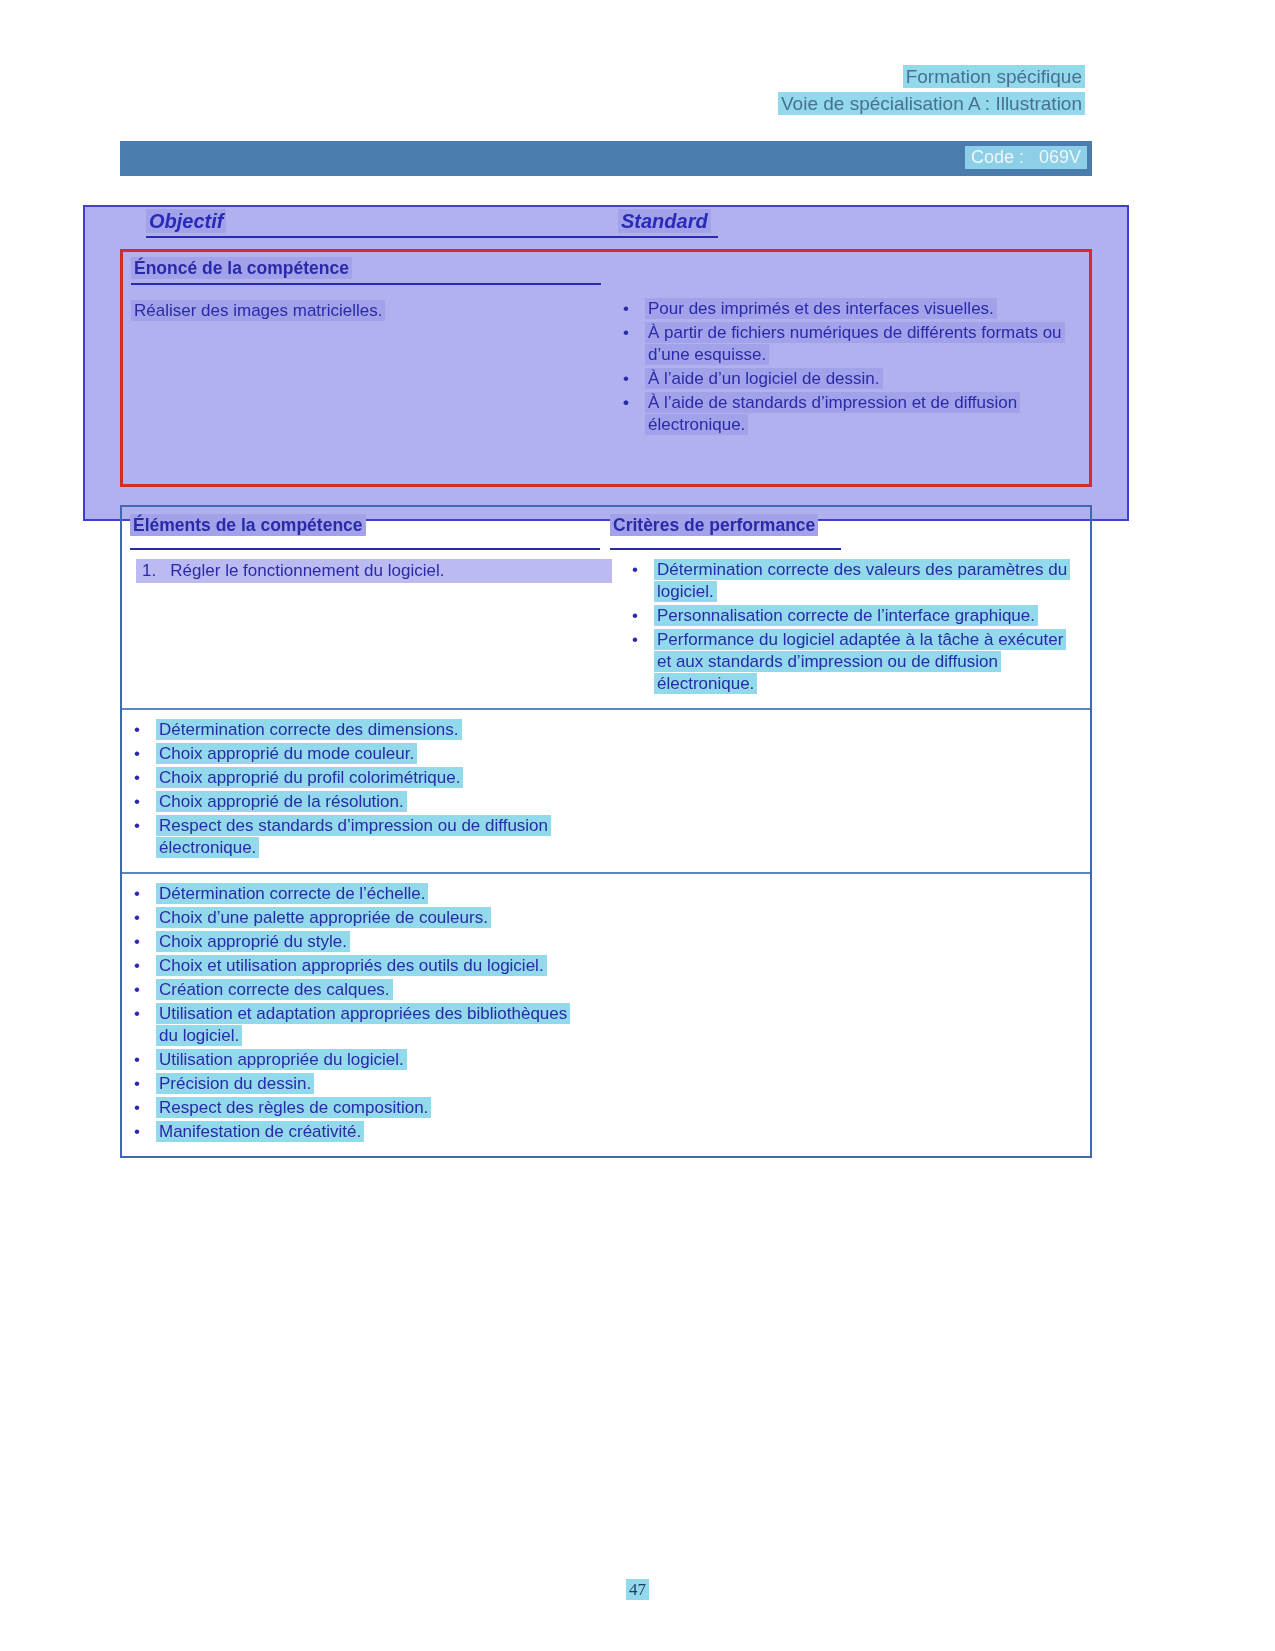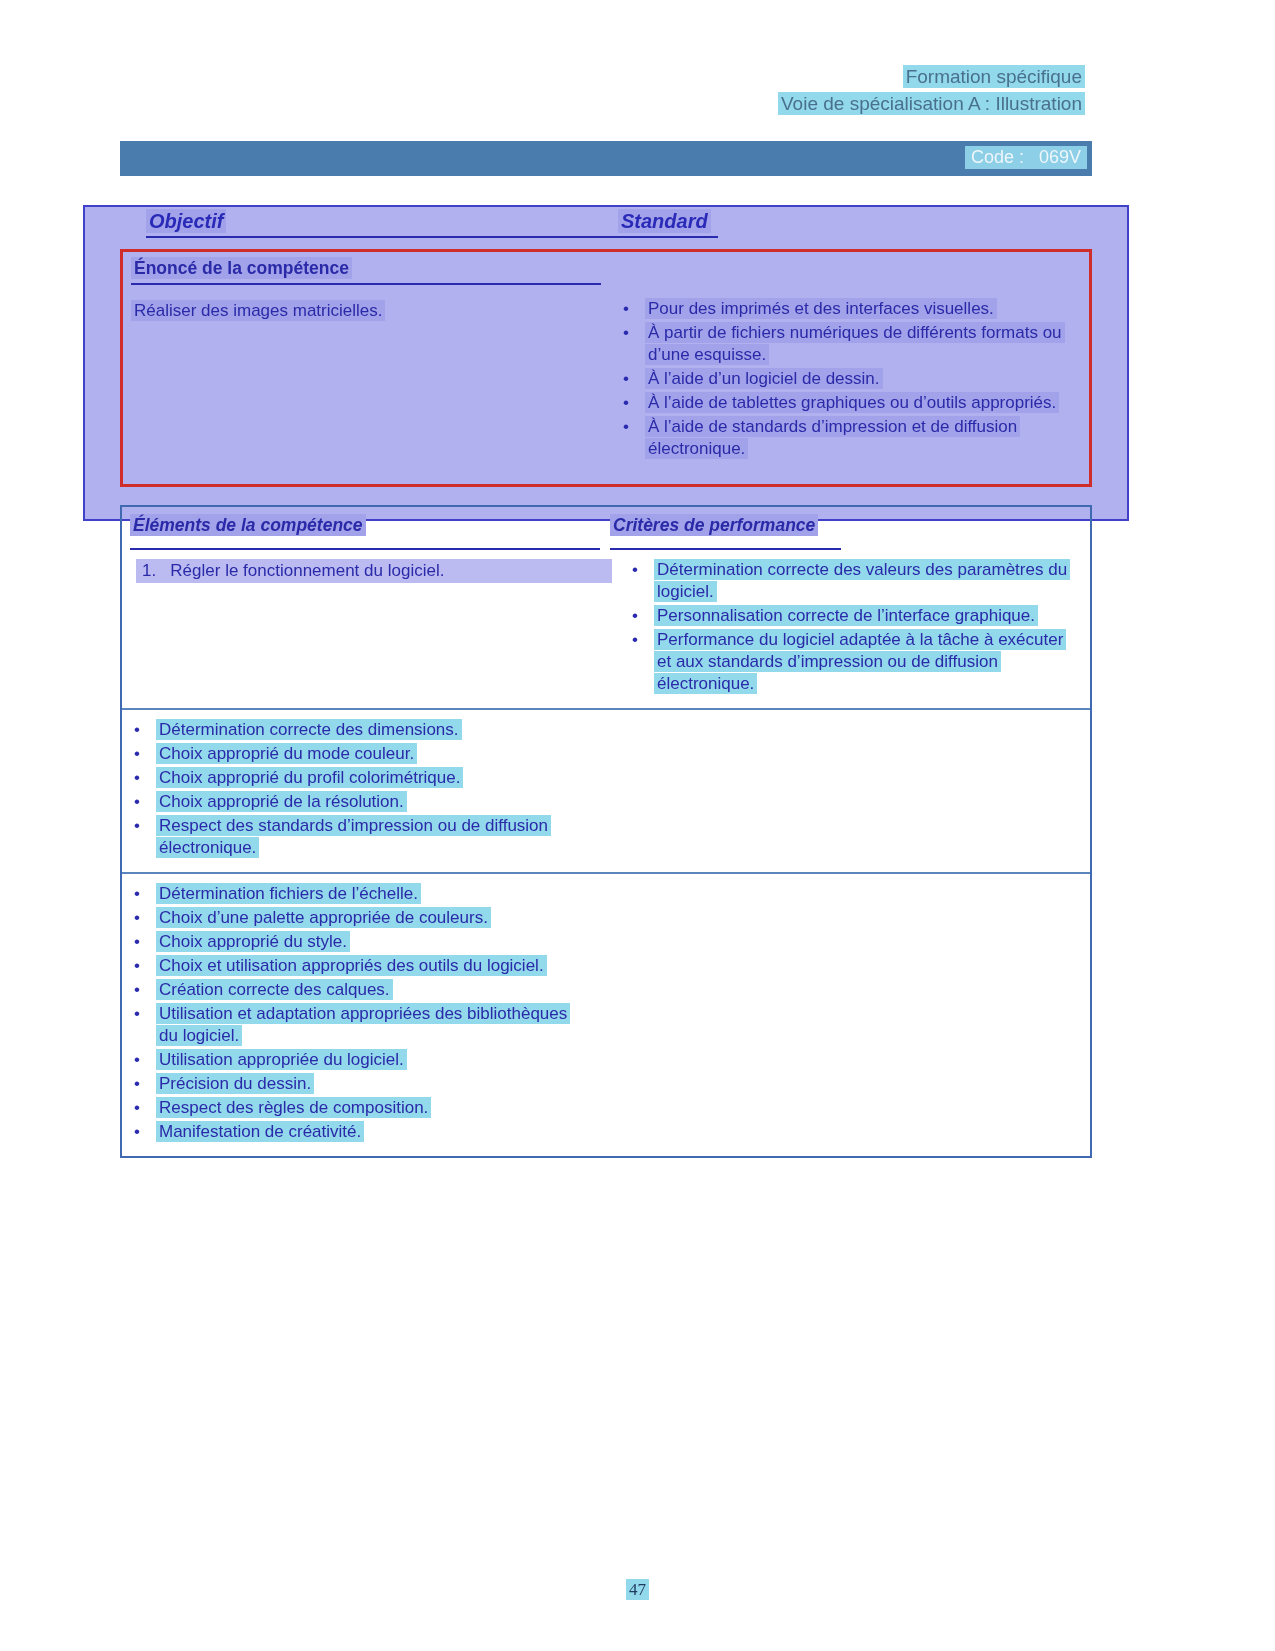--- a/index.html
+++ b/index.html
@@ -43,21 +43,21 @@
   ul.blist li { position: relative; padding-left: 28px; line-height: 22px; margin-bottom: 2px; }
   ul.blist .bullet { position: absolute; left: 6px; top: 0; color: #2a2aae; }
   ul.crit { list-style: none; margin: 0; padding: 0; font-size: 17px; }
   ul.crit li { position: relative; padding-left: 34px; line-height: 22px; margin-bottom: 2px; }
   ul.crit .bullet { position: absolute; left: 12px; top: 0; color: #2a2aae; }
 
   
   .tbl { position: absolute; left: 120px; top: 505px; width: 972px; min-height: 648px; border: 2px solid #3f6ab2; background: #ffffff; }
   .tbl-strip { position: absolute; left: 0; top: 0; right: 0; height: 14px; background: #b1b1ef; border-bottom: 2px solid #4040c8; }
   .tbl-inner { position: relative; }
-  .t-head { display: flex; padding-top: 8px; font-style: italic; }
+  .t-head { display: flex; padding-top: 8px; }
   .th-left { margin-left: 8px; width: 470px; border-bottom: 2px solid #2a2aae; padding-bottom: 4px; font-size: 17.5px; font-weight: bold; }
   .th-right { margin-left: 10px; width: 231px; border-bottom: 2px solid #2a2aae; padding-bottom: 12px; font-size: 17.5px; font-weight: bold; }
   .t-row { display: flex; align-items: flex-start; padding: 9px 0 11px; }
   .t-row.sep { border-top: 2px solid #5b85bf; }
   .cell-el { width: 488px; padding-left: 4px; margin-left: 10px; }
   .el-band { background: #bbbbf2; width: 476px; padding: 2px 6px; font-size: 17px; line-height: 20px; }
   .cell-cr { width: 462px; }
 
   
   .page-num { position: absolute; top: 1580px; left: 0; width: 100%; text-align: center; font-family: "Liberation Serif", serif; font-size: 17px; color: #1f3a5f; }
@@ -81,21 +81,21 @@
     <div class="std-head"><span class="hl-lav">Standard</span></div>
 
     <div class="red-box">
       <div class="enonce-h"><span class="hl-lav">Énoncé de la compétence</span></div>
       <div class="enonce-t"><span class="hl-lav">Réaliser des images matricielles.</span></div>
       <div class="ctx-list">
         <ul class="blist">
           <li><span class="bullet">•</span><span class="hl-lav">Pour des imprimés et des interfaces visuelles.</span></li>
           <li><span class="bullet">•</span><span class="hl-lav">À partir de fichiers numériques de différents formats ou d’une esquisse.</span></li>
           <li><span class="bullet">•</span><span class="hl-lav">À l’aide d’un logiciel de dessin.</span></li>
-          <li><span class="bullet">•</span><span class="hl-lav">À l’aide de tablettes graphiques ou d’outils appropriés.</span></li>
+          <li><span class="bullet">•</span></li>
           <li><span class="bullet">•</span><span class="hl-lav">À l’aide de standards d’impression et de diffusion électronique.</span></li>
         </ul>
       </div>
     </div>
   </div>
 
   <div class="tbl">
     <div class="tbl-strip"></div>
     <div class="tbl-inner">
       <div class="t-head">
@@ -124,21 +124,21 @@
             <li><span class="bullet">•</span><span class="hl-cyan">Choix approprié du profil colorimétrique.</span></li>
             <li><span class="bullet">•</span><span class="hl-cyan">Choix approprié de la résolution.</span></li>
             <li><span class="bullet">•</span><span class="hl-cyan">Respect des standards d’impression ou de diffusion électronique.</span></li>
           </ul>
         </div>
       </div>
 
       <div class="t-row sep">
         <div class="cell-cr">
           <ul class="crit">
-            <li><span class="bullet">•</span><span class="hl-cyan">Détermination fichiers de l’échelle.</span></li>
+            <li><span class="bullet">•</span><span class="hl-cyan">Détermination correcte de l’échelle.</span></li>
             <li><span class="bullet">•</span><span class="hl-cyan">Choix d’une palette appropriée de couleurs.</span></li>
             <li><span class="bullet">•</span><span class="hl-cyan">Choix approprié du style.</span></li>
             <li><span class="bullet">•</span><span class="hl-cyan">Choix et utilisation appropriés des outils du logiciel.</span></li>
             <li><span class="bullet">•</span><span class="hl-cyan">Création correcte des calques.</span></li>
             <li><span class="bullet">•</span><span class="hl-cyan">Utilisation et adaptation appropriées des bibliothèques du logiciel.</span></li>
             <li><span class="bullet">•</span><span class="hl-cyan">Utilisation appropriée du logiciel.</span></li>
             <li><span class="bullet">•</span><span class="hl-cyan">Précision du dessin.</span></li>
             <li><span class="bullet">•</span><span class="hl-cyan">Respect des règles de composition.</span></li>
             <li><span class="bullet">•</span><span class="hl-cyan">Manifestation de créativité.</span></li>
           </ul>

